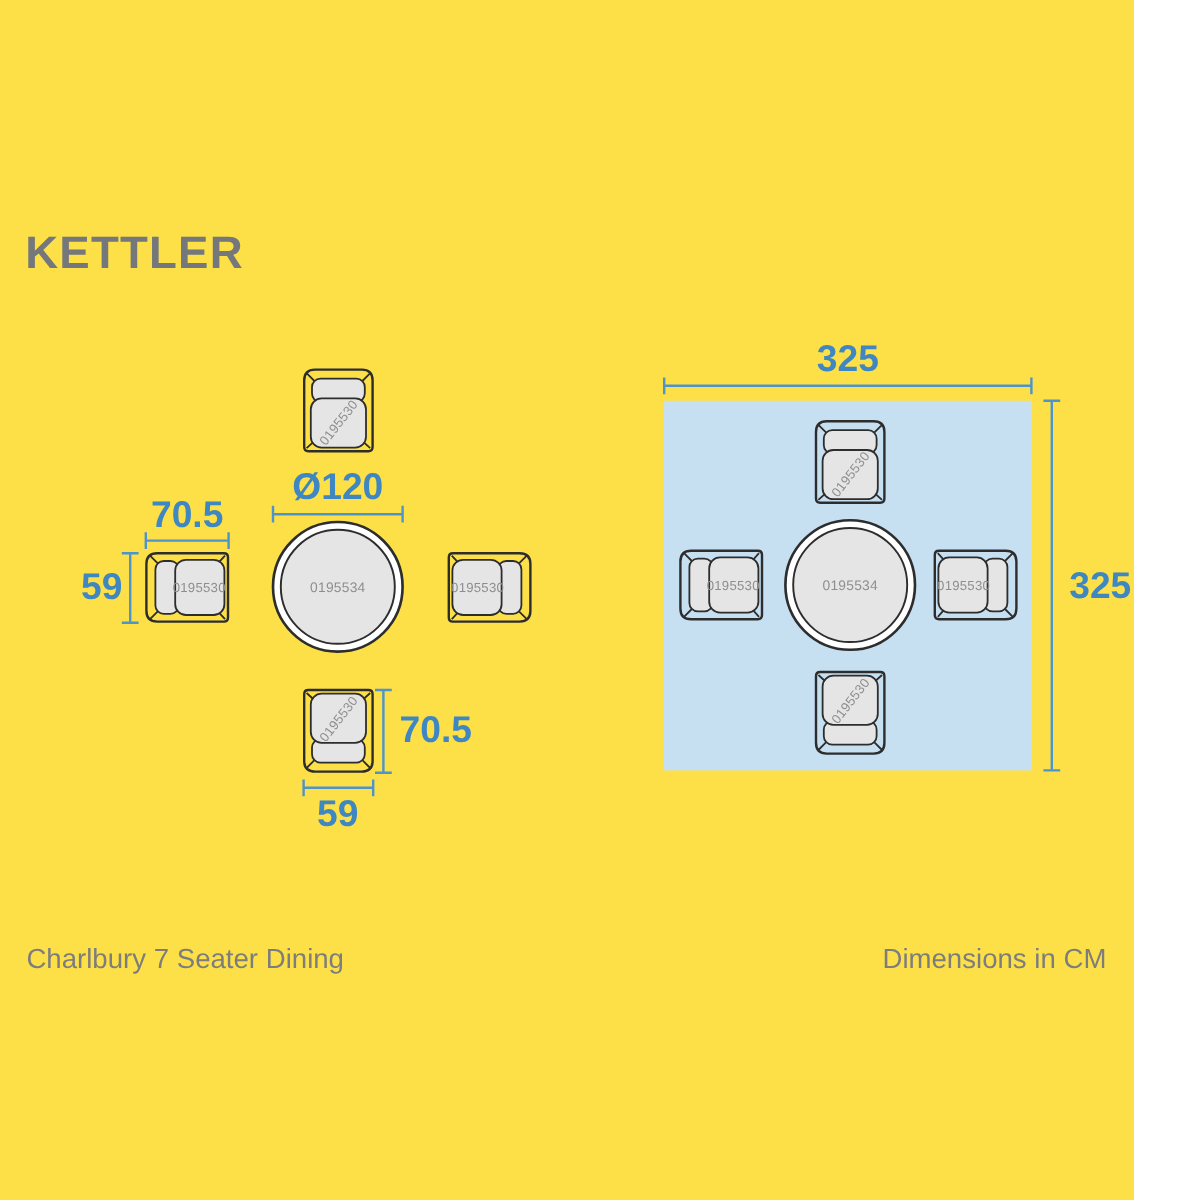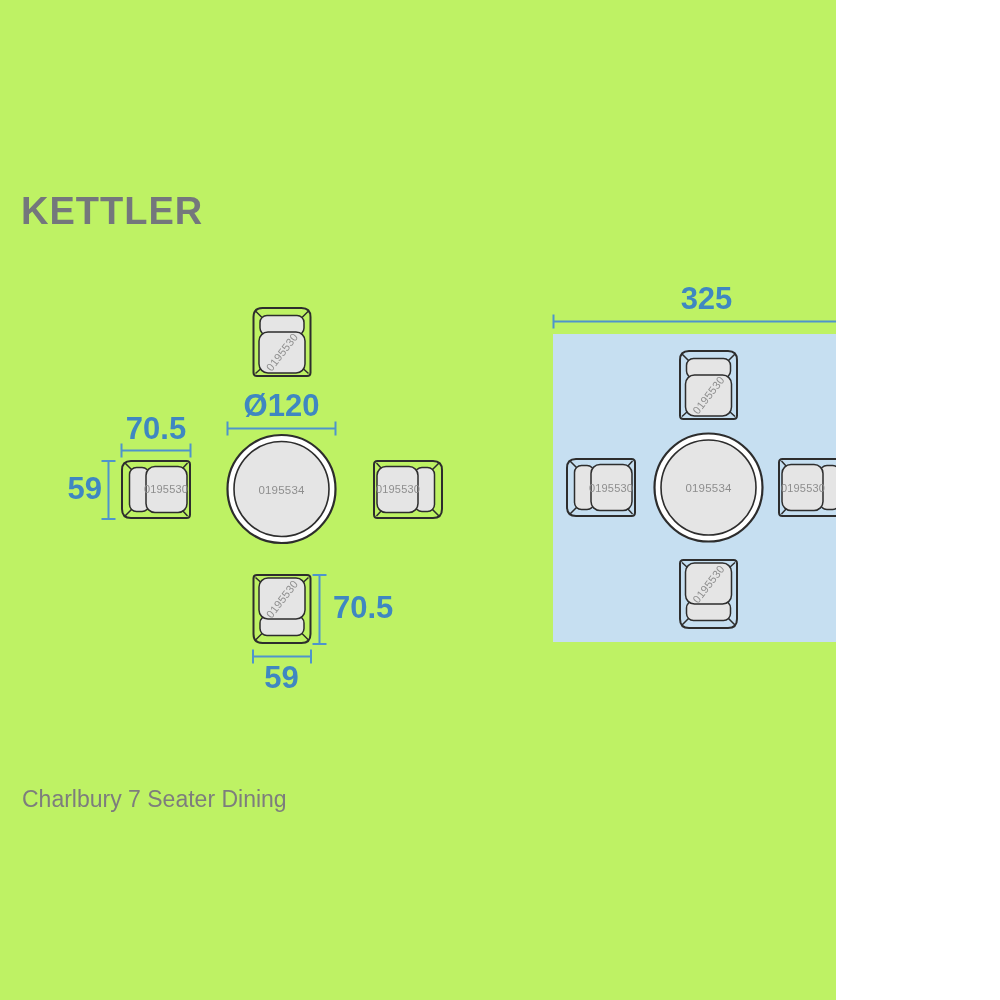--- a/index.html
+++ b/index.html
@@ -1,18 +1,18 @@
 <!DOCTYPE html>
 <html><head>
 <meta charset="utf-8">
 <title>Charlbury 4 Seater Dining</title>
 <style>
   html,body { margin:0; padding:0; background:#ffffff; }
   .stage {
-    position:relative; width:836px; height:1000px; background:#bef264;
+    position:relative; width:945px; height:1000px; background:#fde047;
     font-family:"Liberation Sans", sans-serif; overflow:hidden;
   }
   .logo {
     position:absolute; left:21px; top:192px;
     font-size:38px; font-weight:700; letter-spacing:1px;
     color:#74777c; line-height:1;
   }
   .caption {
     position:absolute; top:786px; font-size:23px; color:#7d7d7d; line-height:1.2;
   }
@@ -100,13 +100,14 @@
 
       <text class="sku" x="708.5" y="399" text-anchor="middle" transform="rotate(-52,708.5,395)">0195530</text>
       <text class="sku" x="611" y="491.5" text-anchor="middle">0195530</text>
       <text class="sku" x="803" y="491.5" text-anchor="middle">0195530</text>
       <text class="sku" x="708.5" y="588" text-anchor="middle" transform="rotate(-52,708.5,584)">0195530</text>
       <text class="sku sku-table" x="708.5" y="492" text-anchor="middle">0195534</text>
     </g>
   </svg>
 
   <div class="caption left">Charlbury 7 Seater Dining</div>
+  <div class="caption right">Dimensions in CM</div>
 </div>
 
 </body></html>

